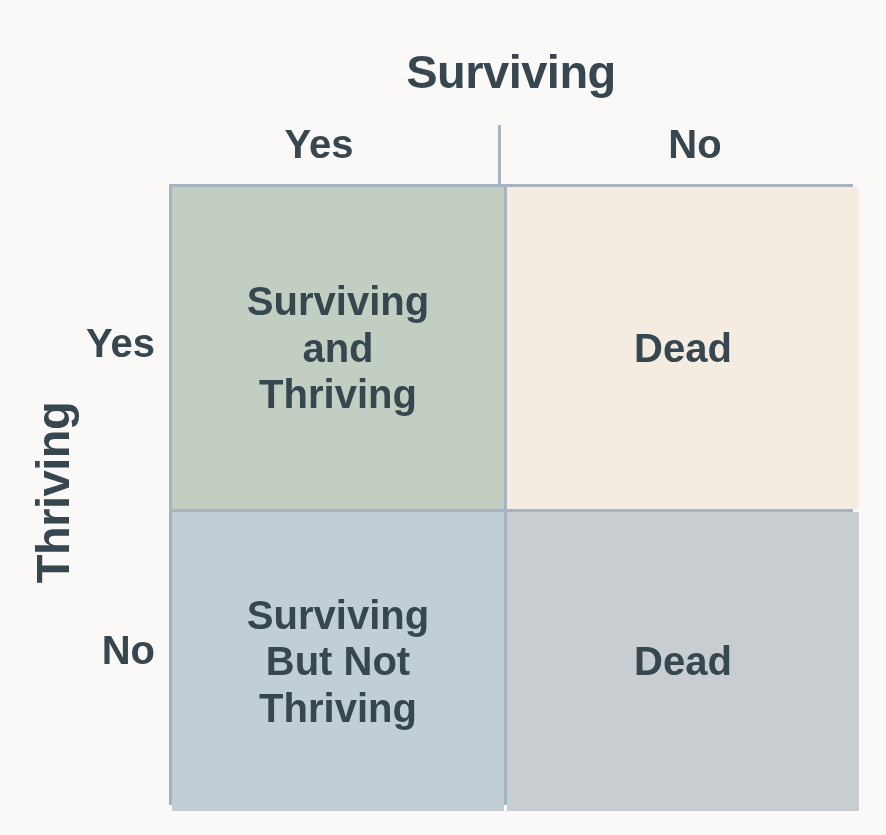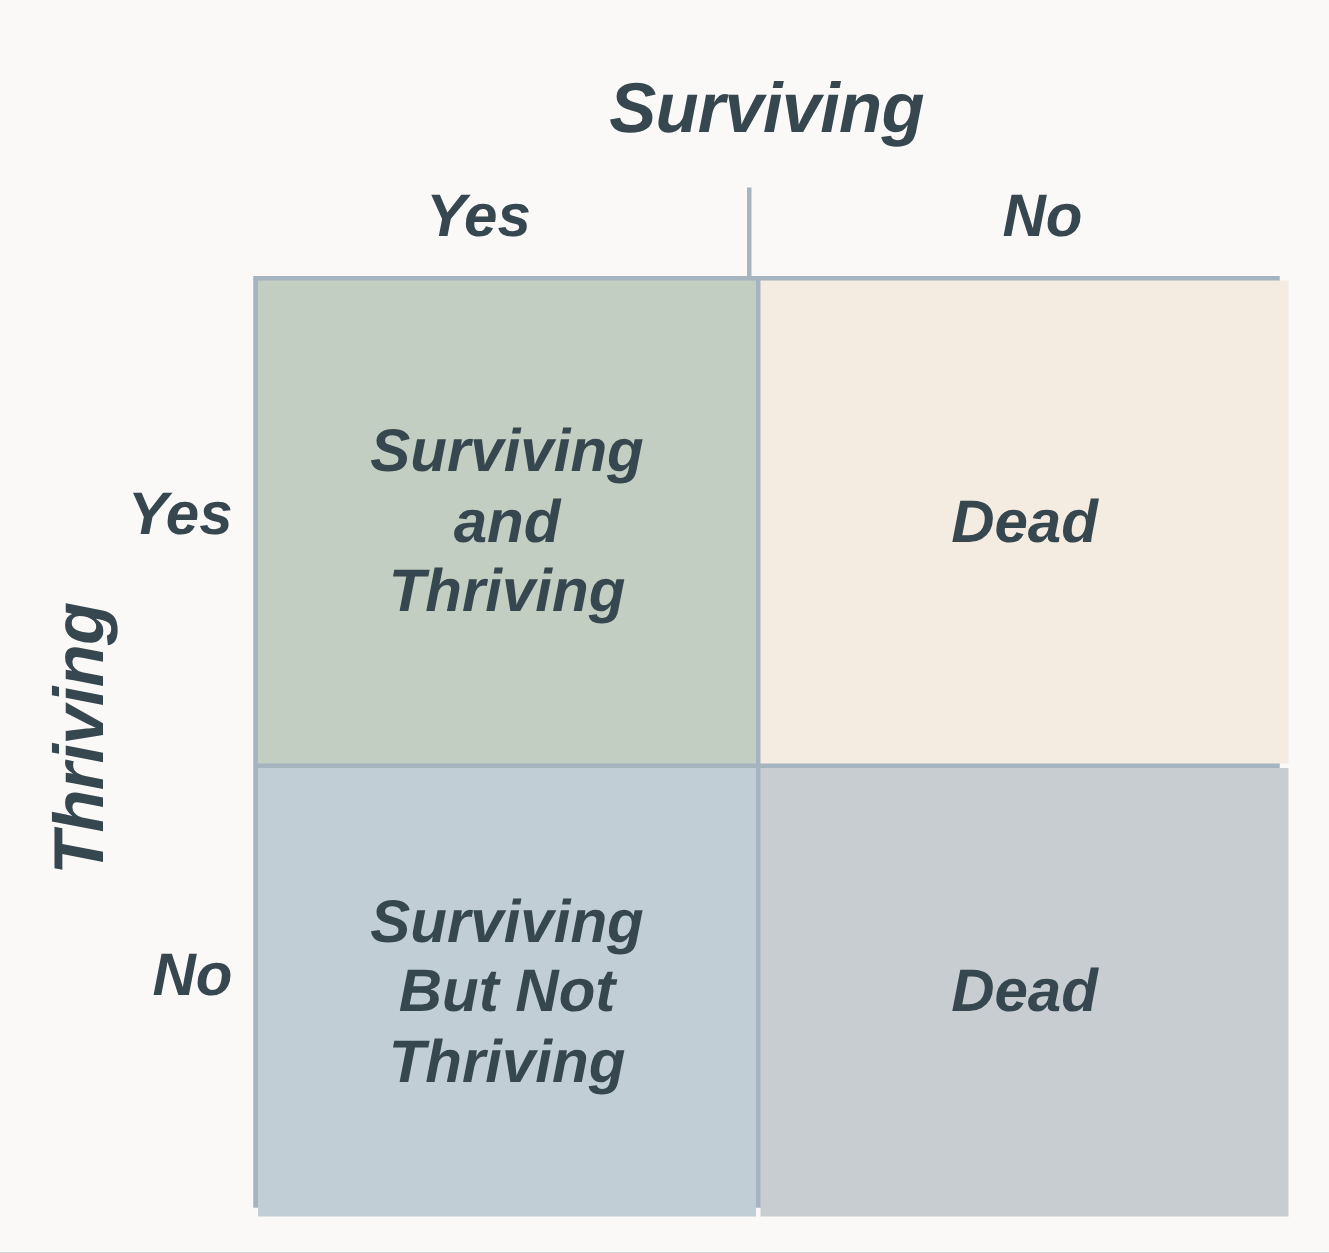--- a/index.html
+++ b/index.html
@@ -12,21 +12,20 @@
     background: #faf9f7;
     font-family: "Liberation Sans", sans-serif;
     color: #37474f;
     overflow: hidden;
     position: relative;
   }
 
   #matrix-root {
     position: absolute;
     inset: 0;
-    font-style: italic;
   }
 
   
   .col-axis-title {
     position: absolute;
     left: 169px;
     top: 48px;
     width: 684px;
     text-align: center;
     font-size: 47px;

